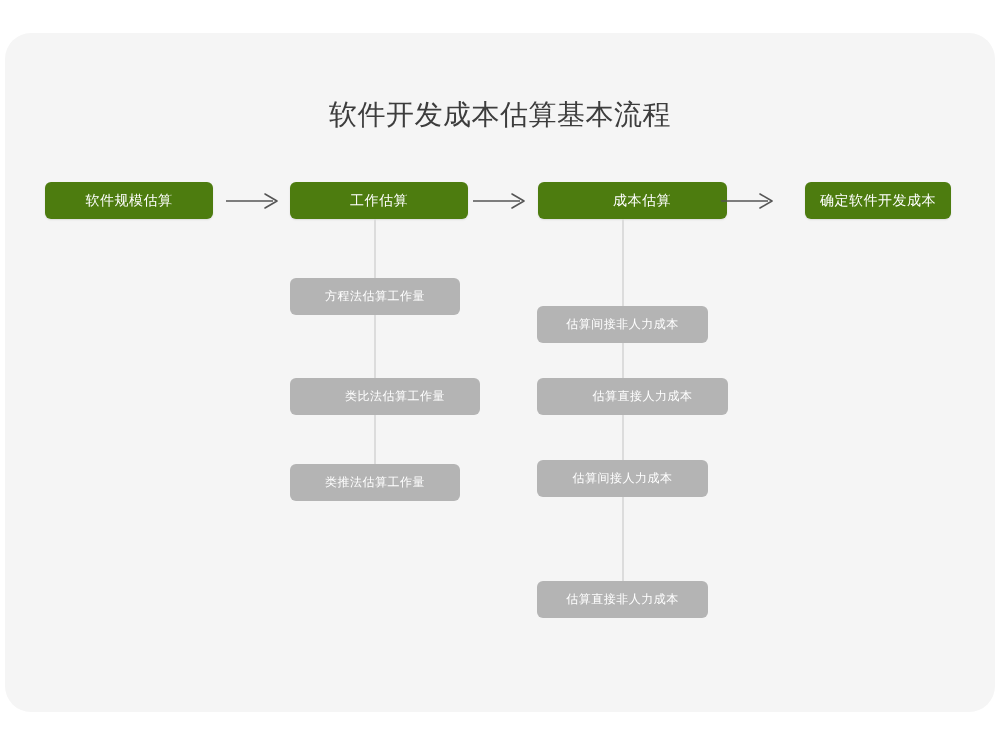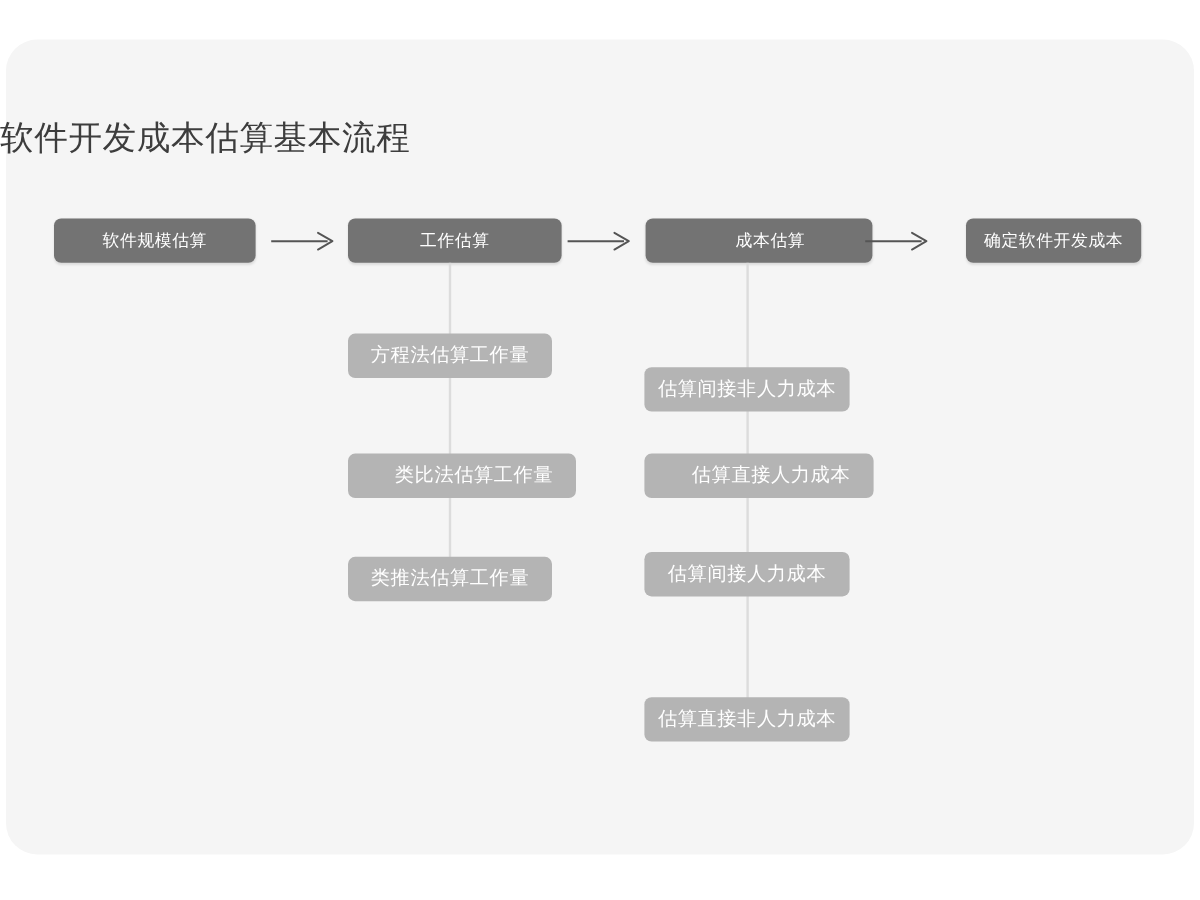--- a/index.html
+++ b/index.html
@@ -22,35 +22,35 @@
     height: 679px;
     background: #f5f5f5;
     border-radius: 26px;
   }
 
   #title {
     position: absolute;
     left: 0;
     top: 95px;
     width: 1000px;
-    text-align: left;
+    text-align: center;
     font-size: 28px;
     line-height: 40px;
     color: #3d3d3d;
     letter-spacing: 0.5px;
     white-space: nowrap;
   }
 
   
   .stage-box {
     position: absolute;
     top: 182px;
     height: 37px;
     border-radius: 6px;
-    background: #737373;
+    background: #4d7c0f;
     color: #ffffff;
     font-size: 14px;
     display: flex;
     align-items: center;
     justify-content: center;
     letter-spacing: 0.5px;
     white-space: nowrap;
     box-shadow: 0 1px 2px rgba(0,0,0,0.10);
   }
   .stage-0 { left: 45px;  width: 168px; }
@@ -78,21 +78,21 @@
   .connector-0 { left: 374px; top: 219px; height: 260px; }
   .connector-1 { left: 622px; top: 219px; height: 363px; }
 
   
   .sub-box {
     position: absolute;
     height: 37px;
     border-radius: 6px;
     background: #b4b4b4;
     color: #ffffff;
-    font-size: 16px;
+    font-size: 12px;
     display: flex;
     align-items: center;
     justify-content: center;
     letter-spacing: 0.5px;
     white-space: nowrap;
   }
   .col-0 { left: 290px; width: 170px; }
   .col-1 { left: 537px; width: 171px; }
 
   .row-0 { top: 278px; }

